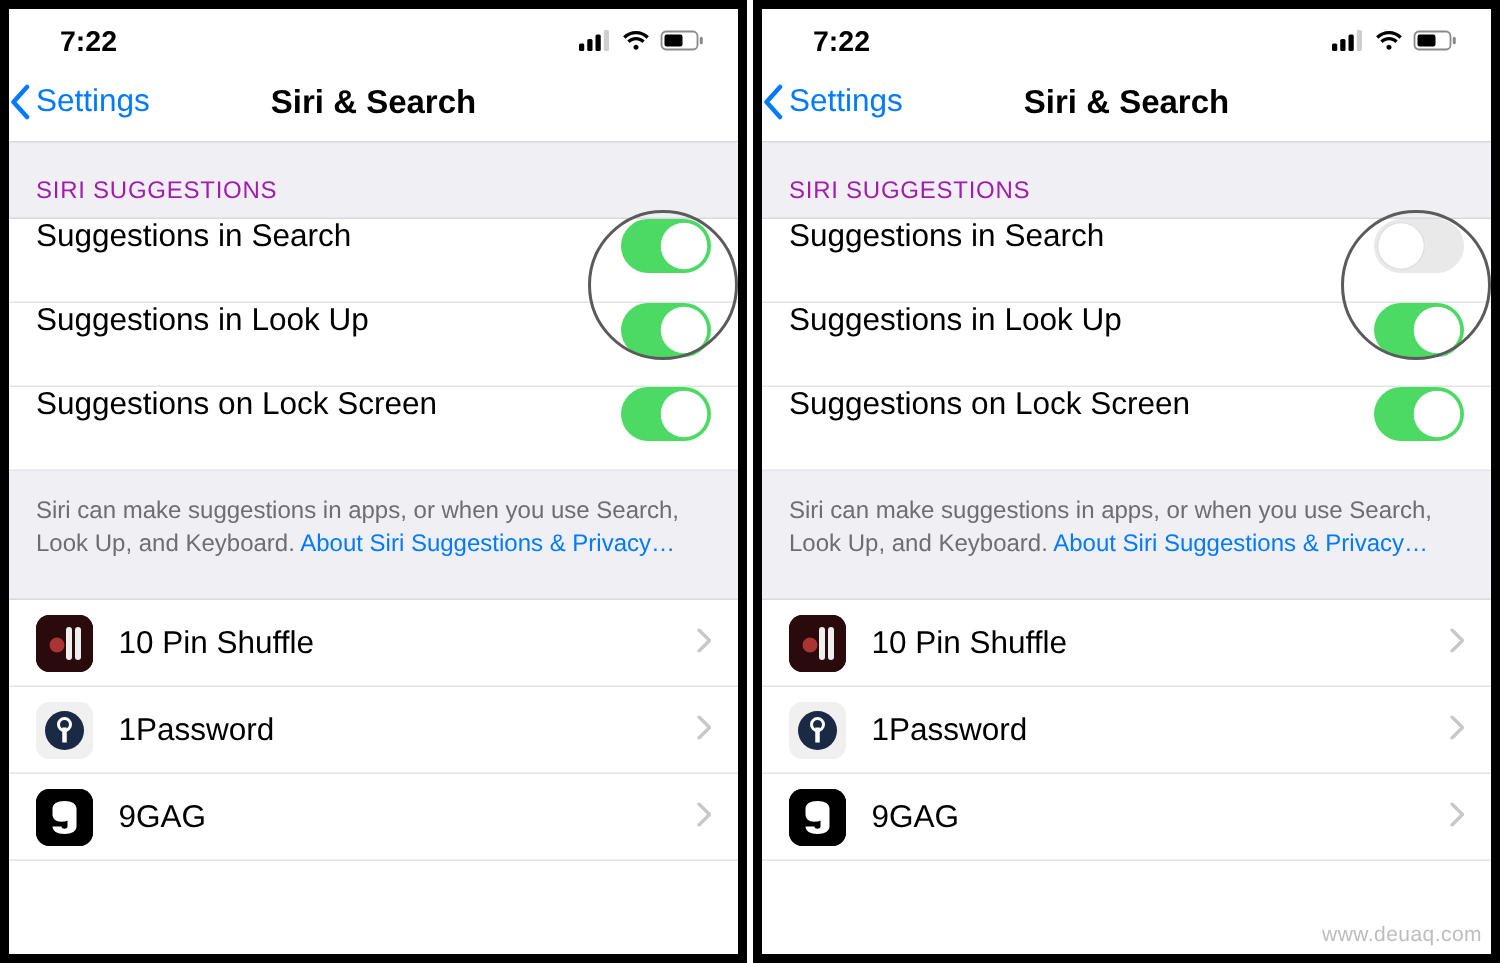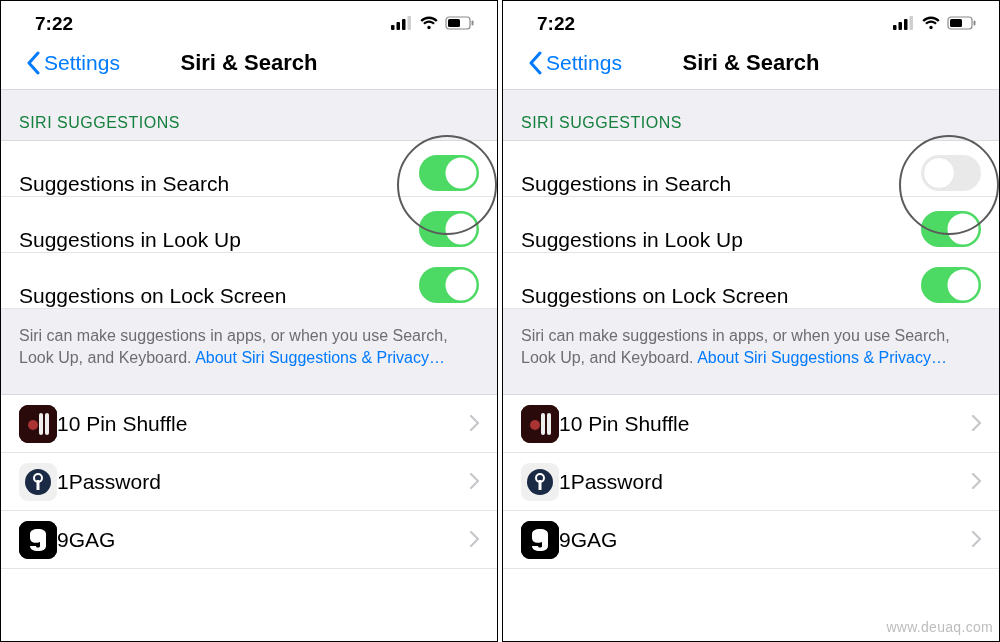--- a/index.html
+++ b/index.html
@@ -7,21 +7,21 @@
   body {
     font-family: -apple-system, "Helvetica Neue", Helvetica, Arial, sans-serif;
     background: #fff;
     display: flex;
     gap: 4px;
     padding: 0;
   }
   .phone {
     width: 498px;
     height: 642px;
-    border: 1px solid #000000;
+    border: 6px solid #000000;
     background: #fff;
     display: flex;
     flex-direction: column;
     position: relative;
     overflow: hidden;
   }
   .status-bar {
     height: 36px;
     display: flex;
     align-items: flex-end;
@@ -30,50 +30,50 @@
     font-size: 19px;
     font-weight: 600;
     color: #000;
   }
   .status-right { display: flex; align-items: center; gap: 6px; }
   .nav-bar {
     height: 52px;
     display: flex;
     align-items: center;
     position: relative;
-    padding: 0 25px;
+    padding: 0 0;
   }
   .back {
     display: flex;
     align-items: center;
     color: #007aff;
     font-size: 21px;
   }
   .back svg { margin-right: 2px; }
   .title {
     position: absolute;
     left: 0; right: 0;
     text-align: center;
     font-size: 22px;
     font-weight: 600;
     pointer-events: none;
   }
   .section-header {
     background: #efeff4;
-    color: #15803d;
+    color: #a21caf;
     font-size: 16px;
     letter-spacing: 0.5px;
     padding: 24px 18px 8px 18px;
     border-bottom: 1px solid #d9d9dd;
     border-top: 1px solid #d9d9dd;
   }
   .row {
     height: 56px;
     display: flex;
-    align-items: flex-end;
+    align-items: flex-start;
     justify-content: space-between;
     padding: 0 18px;
     border-bottom: 1px solid #e4e4e7;
     font-size: 21px;
     color: #000;
     background: #fff;
   }
   .toggle { flex-shrink: 0; }
   .footer-text {
     background: #efeff4;
@@ -84,21 +84,21 @@
     border-bottom: 1px solid #d9d9dd;
   }
   .footer-text .link { color: #007aff; }
   .app-row {
     height: 58px;
     display: flex;
     align-items: center;
     padding: 0 18px;
     border-bottom: 1px solid #e4e4e7;
     font-size: 21px;
-    gap: 0;
+    gap: 17px;
     background: #fff;
   }
   .app-icon {
     width: 38px; height: 38px;
     border-radius: 9px;
     display: flex;
     align-items: center;
     justify-content: center;
     font-size: 18px;
     font-weight: 700;

